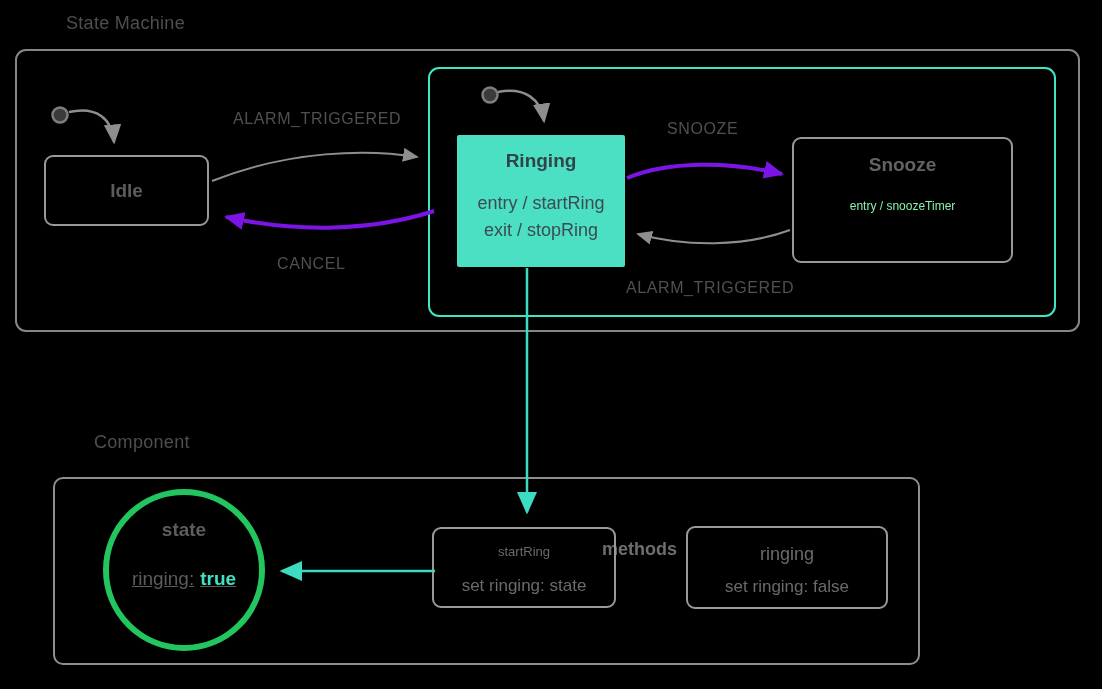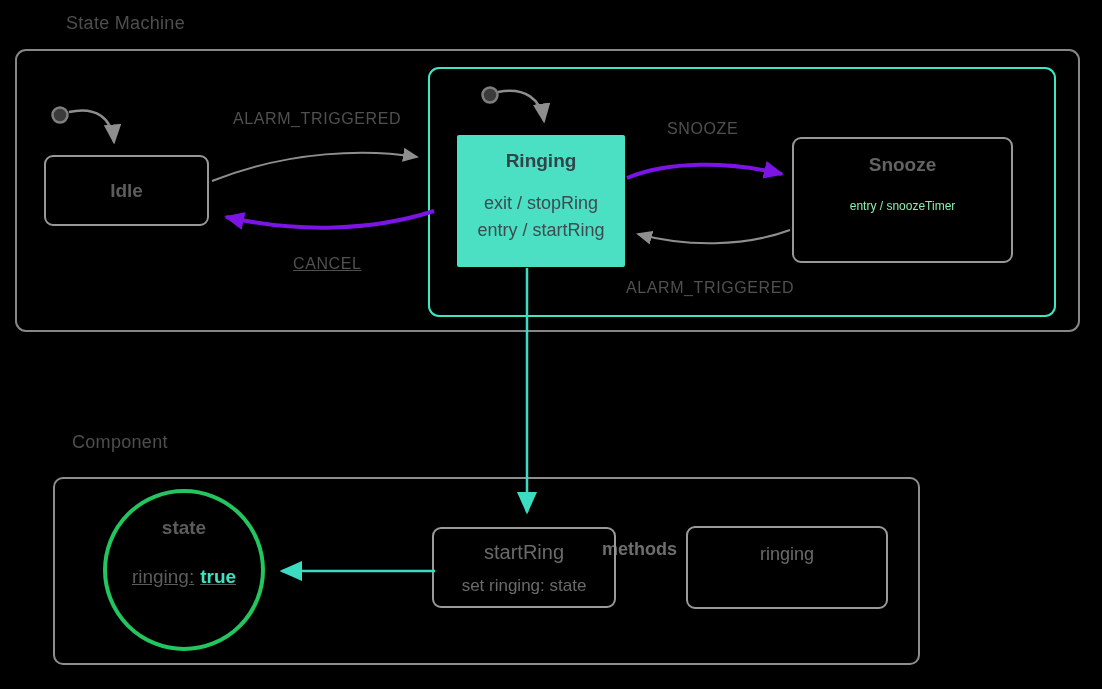--- a/index.html
+++ b/index.html
@@ -71,21 +71,21 @@
   .snooze-box .node-actions div { line-height: 26px; font-size: 12px; color: #86efac; }
 
   
   .event-label {
     font-size: 16px; color: #505050; letter-spacing: 0.6px;
   }
 
   
   .state-circle {
     left: 103px; top: 489px; width: 162px; height: 162px;
-    border: 4px solid #22c55e; border-radius: 50%;
+    border: 6px solid #22c55e; border-radius: 50%;
     text-align: center;
   }
   .state-circle .circle-title {
     padding-top: 23px; line-height: 24px;
     font-size: 19px; font-weight: bold; color: #5c5c5c;
   }
   .state-circle .circle-value {
     margin-top: 24px; line-height: 26px;
     font-size: 19px; color: #5c5c5c; text-decoration: underline;
   }
@@ -94,21 +94,21 @@
   }
   .methods-label {
     left: 602px; top: 495px;
     font-size: 18px; font-weight: bold; color: #6e6e6e; margin-top: 44px;
   }
   .method-box {
     border: 2px solid #9a9a9a; border-radius: 9px;
     color: #6a6a6a; text-align: center;
   }
   .startring-box { left: 432px; top: 527px; width: 184px; height: 81px; }
-  .startring-box .method-title { padding-top: 11px; line-height: 24px; font-size: 20px; }
+  .startring-box .method-title { padding-top: 11px; line-height: 24px; font-size: 13px; }
   .startring-box .method-body  { margin-top: 10px; line-height: 24px; font-size: 17px; }
   .stopring-box { left: 686px; top: 526px; width: 202px; height: 83px; }
   .stopring-box .method-title { padding-top: 14px; line-height: 24px; font-size: 18px; }
   .stopring-box .method-body  { margin-top: 9px;  line-height: 24px; font-size: 17px; }
 
   
   .edges {
     position: absolute; left: 0; top: 0;
     width: 1102px; height: 689px;
     pointer-events: none; z-index: 10;
@@ -124,57 +124,58 @@
   <div class="abs outer-box"></div>
   <div class="abs inner-box"></div>
 
   <div class="abs state-node idle-box">
     <span>Idle</span>
   </div>
 
   <div class="abs ringing-box">
     <div class="node-title">Ringing</div>
     <div class="node-actions">
+      <div>entry / startRing</div>
       <div>exit / stopRing</div>
-      <div>entry / startRing</div>
     </div>
   </div>
 
   <div class="abs state-node snooze-box">
     <div class="node-title">Snooze</div>
     <div class="node-actions">
       <div>entry / snoozeTimer</div>
     </div>
   </div>
 
   <div class="abs event-label" style="left:233px; top:110px;">ALARM_TRIGGERED</div>
-  <div class="abs event-label" style="left:293px; top:255px;text-decoration:underline;">CANCEL</div>
+  <div class="abs event-label" style="left:277px; top:255px;">CANCEL</div>
   <div class="abs event-label" style="left:667px; top:120px;">SNOOZE</div>
   <div class="abs event-label" style="left:626px; top:279px;">ALARM_TRIGGERED</div>
 
-  <div class="abs section-label" style="left:72px; top:432px;">Component</div>
+  <div class="abs section-label" style="left:94px; top:432px;">Component</div>
 
   <div class="abs component-box"></div>
 
   <div class="abs state-circle">
     <div class="circle-title">state</div>
     <div class="circle-value">
       <span>ringing:</span><span class="val">true</span>
     </div>
   </div>
 
   <div class="abs methods-label">methods</div>
 
   <div class="abs method-box startring-box">
     <div class="method-title">startRing</div>
     <div class="method-body">set ringing: state</div>
   </div>
 
   <div class="abs method-box stopring-box">
     <div class="method-title">ringing</div>
+    <div class="method-body">set ringing: false</div>
   </div>
 
   <svg class="edges" viewBox="0 0 1102 689">
     <defs>
       <marker id="arrow-gray" viewBox="0 0 8 7" markerWidth="8" markerHeight="7" refX="7" refY="3.5" orient="auto">
         <path d="M0,0 L8,3.5 L0,7 Z" fill="#8e8e8e"></path>
       </marker>
       <marker id="arrow-purple" viewBox="0 0 5 4.5" markerWidth="5" markerHeight="4.5" refX="4.5" refY="2.25" orient="auto">
         <path d="M0,0 L5,2.25 L0,4.5 Z" fill="#7d14e6"></path>
       </marker>

